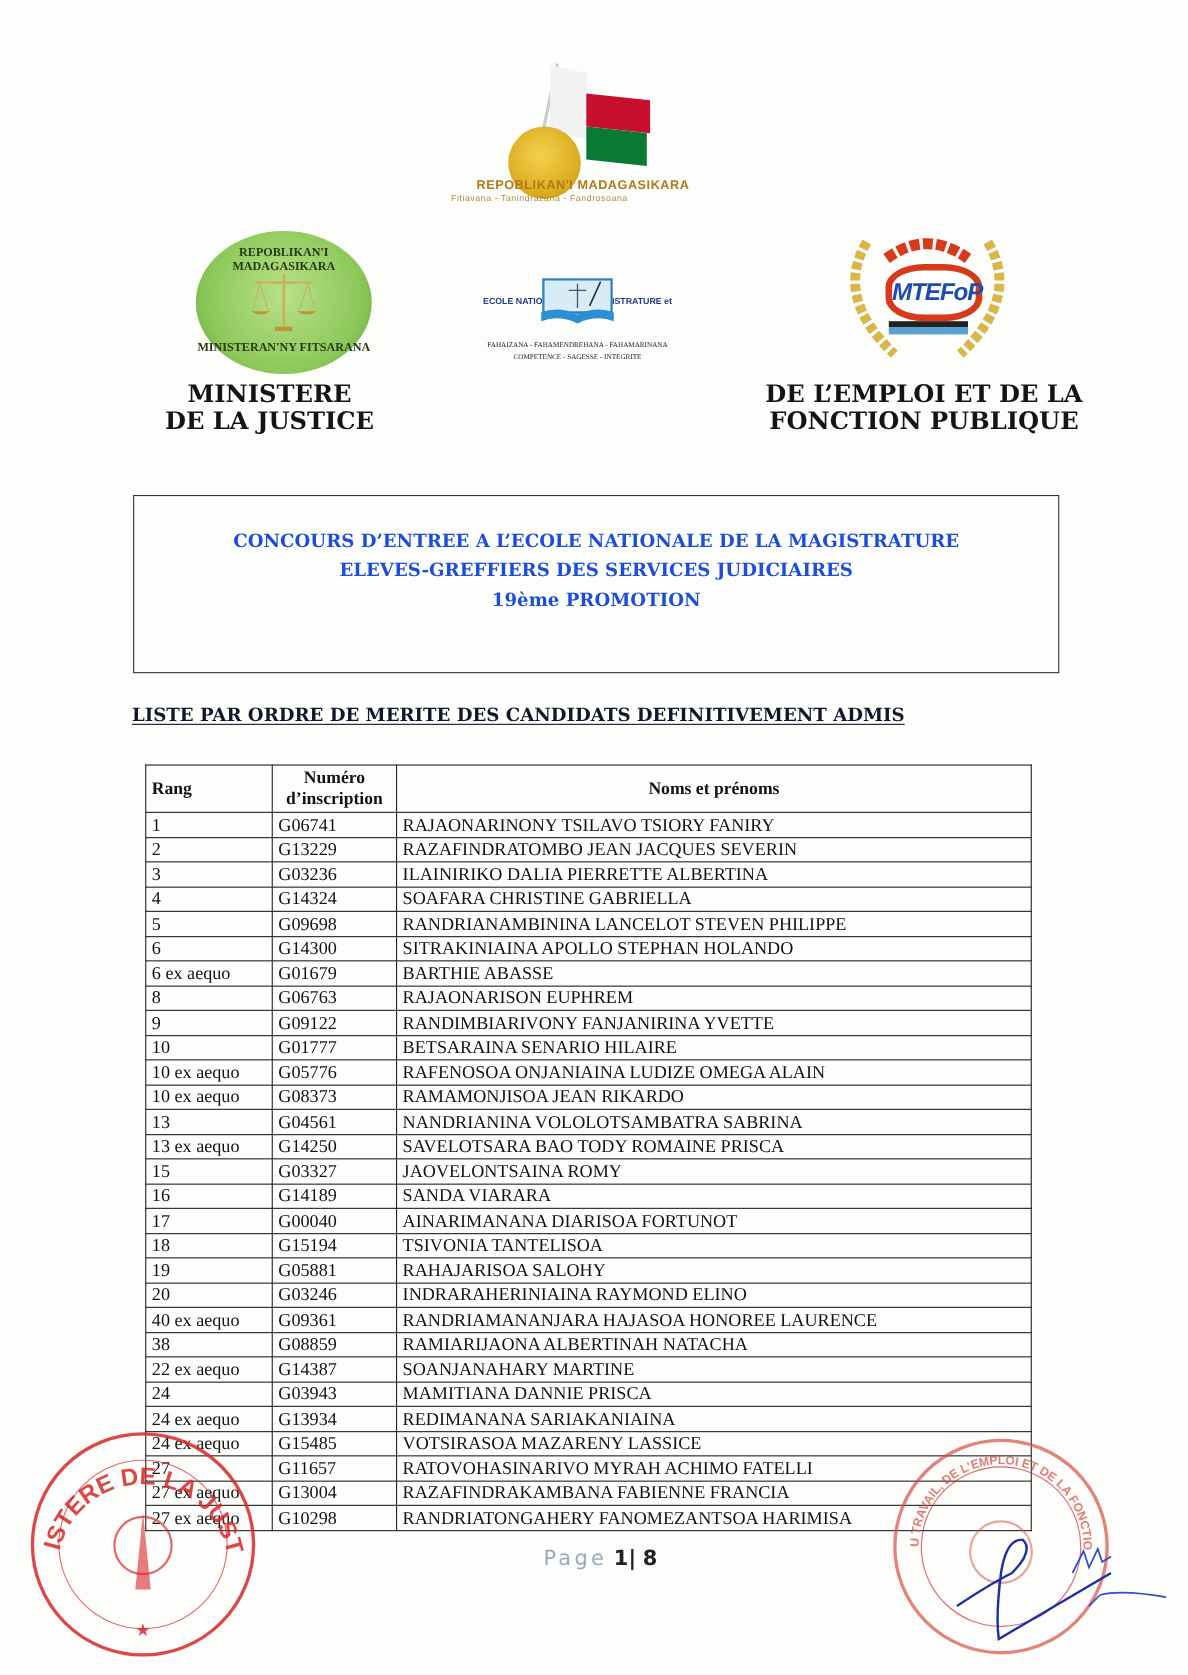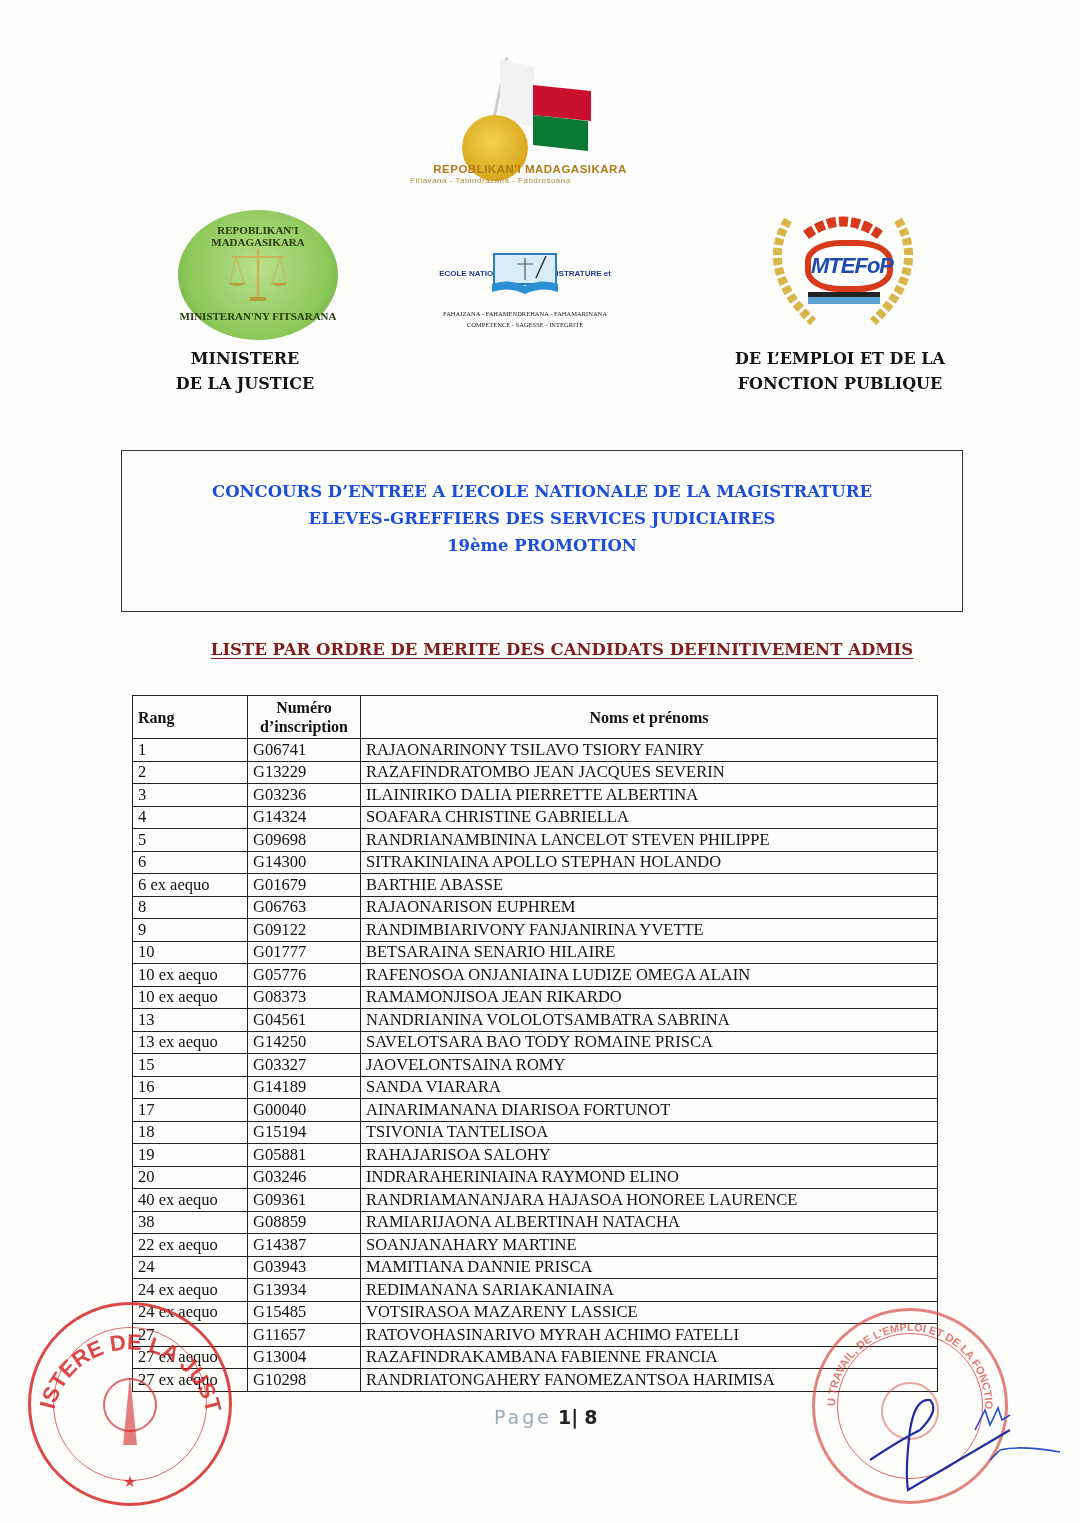--- a/index.html
+++ b/index.html
@@ -24,28 +24,28 @@
   .sl-arc { position:absolute; left:0; top:0; width:180px; text-align:center; font-family:"Liberation Sans", sans-serif; font-size:8px; font-weight:bold; color:#1d3b8c;margin-top:47px; }
   .sl-book { position:absolute; left:55px; top:28px; width:70px; height:46px; }
   .sl-motto1 { position:absolute; left:0; top:88px; width:180px; text-align:center; font-size:6.5px; color:#222; }
   .sl-motto2 { position:absolute; left:0; top:99px; width:180px; text-align:center; font-size:6.5px; color:#222; }
   
   #mtefop-logo { left:758px; top:210px; width:170px; height:120px; }
   .mt-wreath { position:absolute; left:0; top:0; width:170px; height:120px; }
   .mt-label { position:absolute; left:47px; top:30px; width:76px; height:40px; border-radius:40%; background:#fff; border:6px solid #d63a1a; text-align:center; line-height:40px; font-family:"Liberation Sans", sans-serif; font-weight:bold; font-size:22px; color:#1e4bb0; letter-spacing:-1px;font-style:italic; }
   .mt-base { position:absolute; left:50px; top:82px; width:72px; height:12px; background:linear-gradient(#222 0 45%, #5aa0d0 45% 100%); }
   
-  .ministry { font-family:"DejaVu Serif", serif; font-weight:bold; font-size:16px; text-align:center; line-height:25px; color:#141414; }
+  .ministry { font-family:"DejaVu Serif", serif; font-weight:bold; font-size:22px; text-align:center; line-height:25px; color:#141414; }
   #min-justice { left:135px; top:346px; width:220px; }
   #min-travail { left:690px; top:346px; width:300px; }
   
   #title-box { left:121px; top:450px; width:842px; height:162px; border:1.5px solid #333; box-sizing:border-box; }
   .title-line { font-family:"DejaVu Serif", serif; font-weight:bold; font-size:16.5px; text-align:center; line-height:27px; color:#1d4ed8; }
   #title-lines { position:absolute; left:0; top:27px; width:100%; }
-  #list-heading { left:120px; top:640px; width:884px; text-align:center; font-family:"DejaVu Serif", serif; font-weight:bold; font-size:16.5px; text-decoration:underline; text-underline-offset:3px; color:#7f1d1d; }
+  #list-heading { left:120px; top:640px; width:884px; text-align:left; font-family:"DejaVu Serif", serif; font-weight:bold; font-size:16.5px; text-decoration:underline; text-underline-offset:3px; color:#0f172a; }
   
   #results-table { left:132px; top:695px; width:806px; border-collapse:collapse; font-family:"Liberation Serif", serif; font-size:16.5px; }
   #results-table th, #results-table td { border:1.3px solid #222; padding:0 5px; text-align:left; white-space:nowrap; overflow:hidden; }
   #results-table th { font-weight:bold; height:42px; line-height:19px; font-size:16px; }
   #results-table th.center { text-align:center; }
   #results-table td { height:21.5px; line-height:20px; }
   .c1 { width:104px; } .c2 { width:102px; }
   
   #page-footer { left:494px; top:1406px; font-family:"DejaVu Sans", sans-serif; font-size:19px; }
   .pg-word { color:#9aaabb; letter-spacing:3px;margin-top:24px; }

